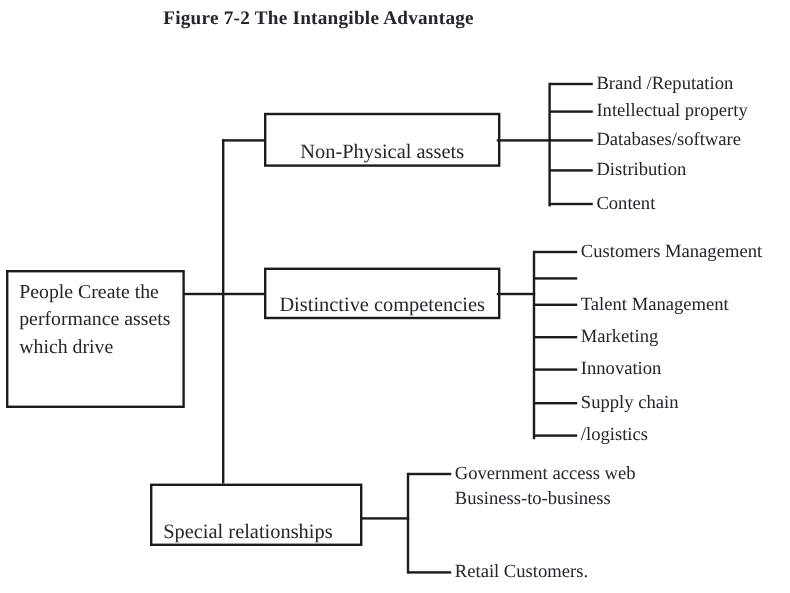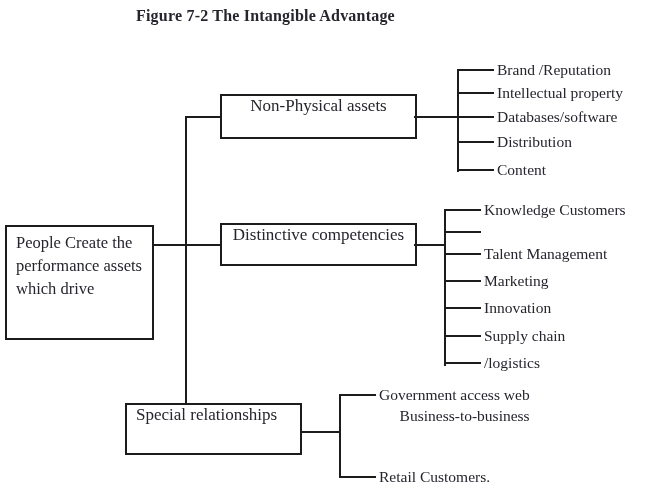--- a/index.html
+++ b/index.html
@@ -25,21 +25,21 @@
     font-weight: bold;
     letter-spacing: 0.2px;
     white-space: nowrap;
   }
   .box {
     position: absolute;
     box-sizing: border-box;
     border: 2px solid var(--line);
     background: var(--bg);
     display: flex;
-    align-items: flex-start;
+    align-items: flex-end;
     justify-content: center;
     font-size: 17px;
     white-space: nowrap;
   }
   .root-box {
     display: block;
     font-size: 16.5px;
     line-height: 23px;
     padding: 4px 4px 0 9px;
     white-space: normal;
@@ -50,21 +50,20 @@
   }
   .hline, .vline { position: absolute; background: var(--line); }
   .hline { height: 2px; }
   .vline { width: 2px; }
   .leaf-row {
     position: absolute;
     display: flex;
     align-items: center;
     height: 22px;
     font-size: 15.5px;
-    text-align: right;
   }
   .leaf-row.top-align { align-items: flex-start; height: auto; }
   .tick { flex: none; width: 36px; height: 2px; background: var(--line); }
   .leaf-row.top-align .tick { margin-top: 10px; }
   .leaf-label { margin-left: 3px; white-space: nowrap; }
   .leaf-label.multi span { display: block; line-height: 21px; }
 </style>
 </head>
 <body>
 
@@ -110,21 +109,21 @@
   </div>
 
   <div class="box" style="left:220px; top:223px; width:197px; height:43px;">
     <span>Distinctive competencies</span>
   </div>
   <div class="hline" style="left:414px; top:244px; width:32px;"></div>
   <div class="vline" style="left:444px; top:209px; height:157px;"></div>
 
   <div class="leaf-row" style="left:445px; top:199px;">
     <span class="tick"></span>
-    <span class="leaf-label">Knowledge Customers</span>
+    <span class="leaf-label">Customers Management</span>
   </div>
   <div class="leaf-row" style="left:445px; top:221px;">
     <span class="tick"></span>
   </div>
   <div class="leaf-row" style="left:445px; top:243px;">
     <span class="tick"></span>
     <span class="leaf-label">Talent Management</span>
   </div>
   <div class="leaf-row" style="left:445px; top:270px;">
     <span class="tick"></span>

